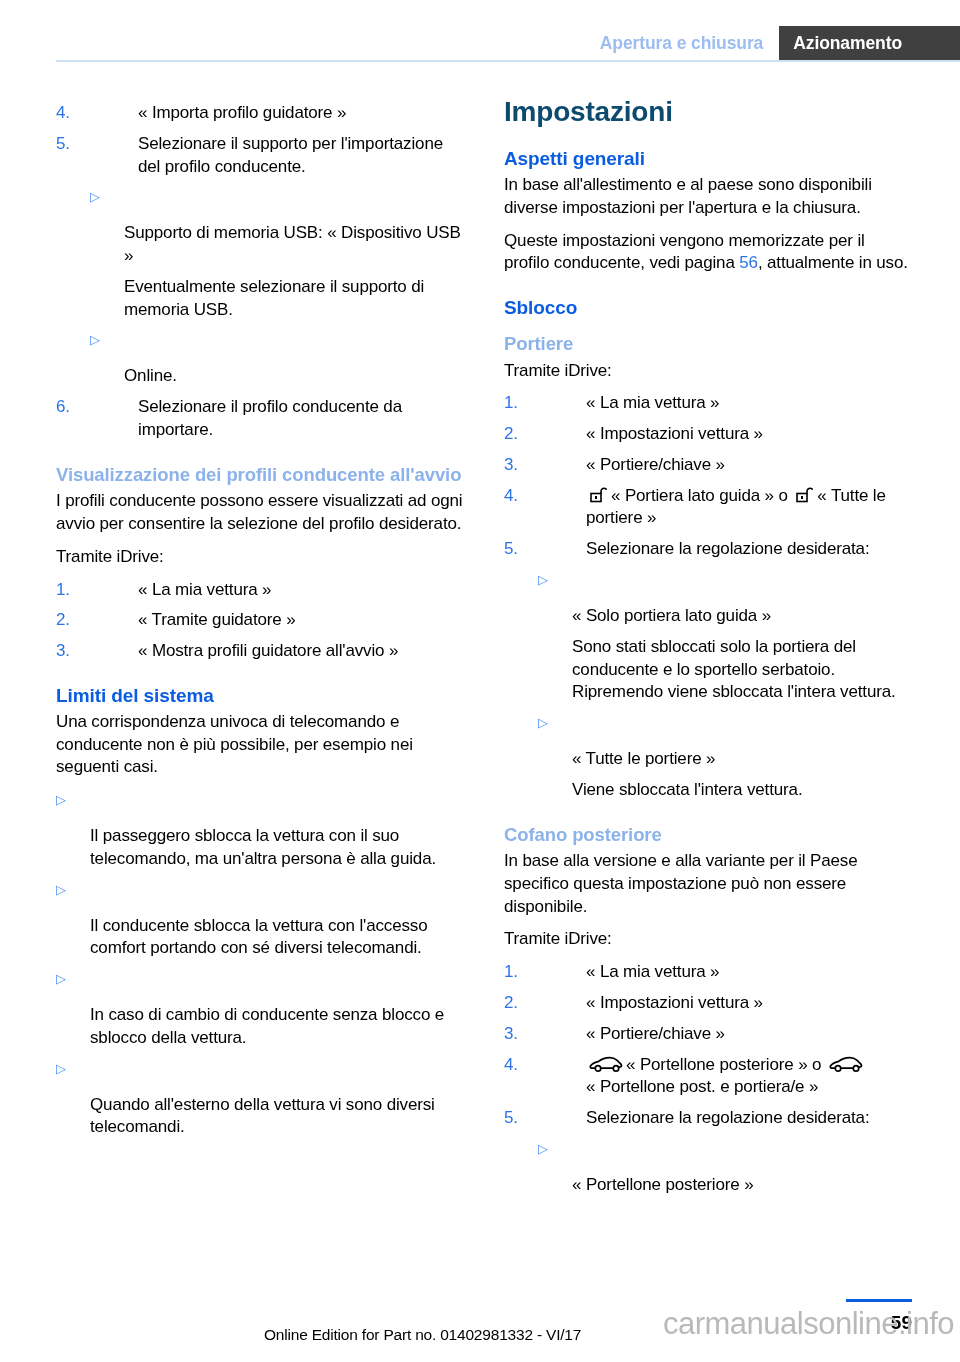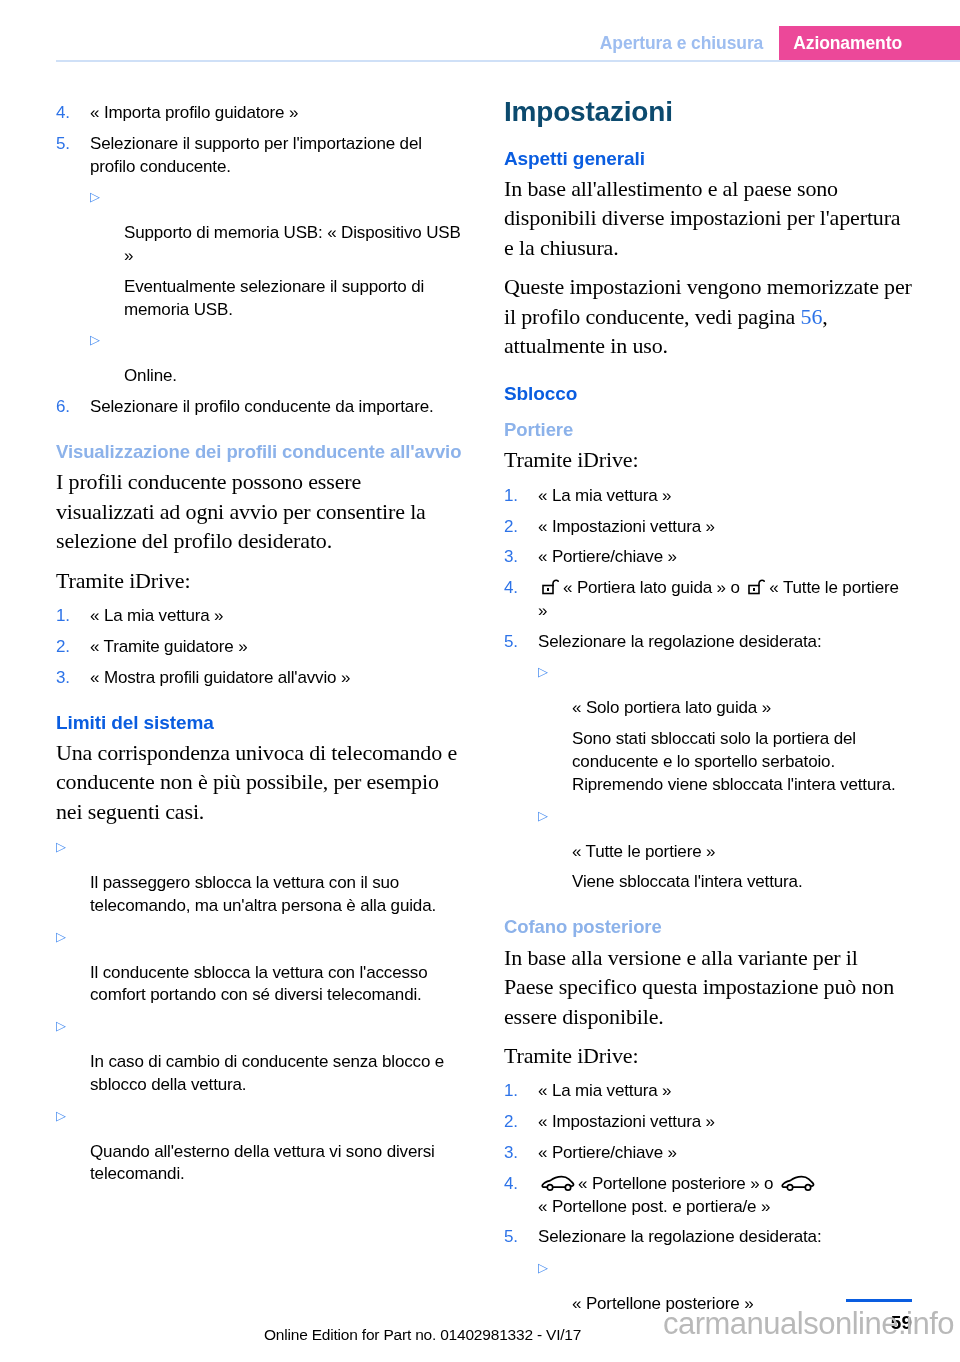--- a/index.html
+++ b/index.html
@@ -39,21 +39,21 @@
     font-weight: bold;
     letter-spacing: -0.1px;
     white-space: nowrap;
   }
   .tab-inactive {
     color: #9dbdf0;
     padding: 0 16px 0 12px;
   }
   .tab-active {
     color: #ffffff;
-    background: #ec4899;
+    background: #404040;
     padding: 0 58px 0 14px;
   }
   .header-rule {
     position: absolute;
     left: 56px;
     right: 0;
     top: 60px;
     height: 2px;
     background: #cfe0f7;
   }
@@ -92,45 +92,44 @@
   .h3 {
     color: #8cb2ea;
     font-size: 18.5px;
     font-weight: bold;
     margin: 22px 0 4px 0;
     line-height: 1.22;
     letter-spacing: -0.1px;
   }
   .h3.tight { margin-top: 14px; }
   p.body {
-    font-size: 22px;
+    font-size: 17px;
     line-height: 1.34;
     margin: 0 0 10px 0;
     letter-spacing: -0.15px;
-    font-family: Liberation Serif, serif;
   }
   p.body.last { }
   .pageref { color: #2d73e8; }
 
   
   .olist { margin: 6px 0 0 0; }
   .olist-item {
     display: flex;
     font-size: 17px;
     line-height: 1.34;
     letter-spacing: -0.15px;
     margin-bottom: 8px;
   }
   .olist-num {
     color: #2d73e8;
     width: 34px;
     flex: 0 0 34px;
     font-size: 17px;
   }
-  .olist-text { flex: 1 1 auto; }
+  .olist-text { flex: 1 1 auto; margin-left: 48px; }
 
   
   .blist { margin: 2px 0 0 0; }
   .blist-item {
     display: flex;
     font-size: 17px;
     line-height: 1.34;
     letter-spacing: -0.15px;
     margin-bottom: 8px;
   }

